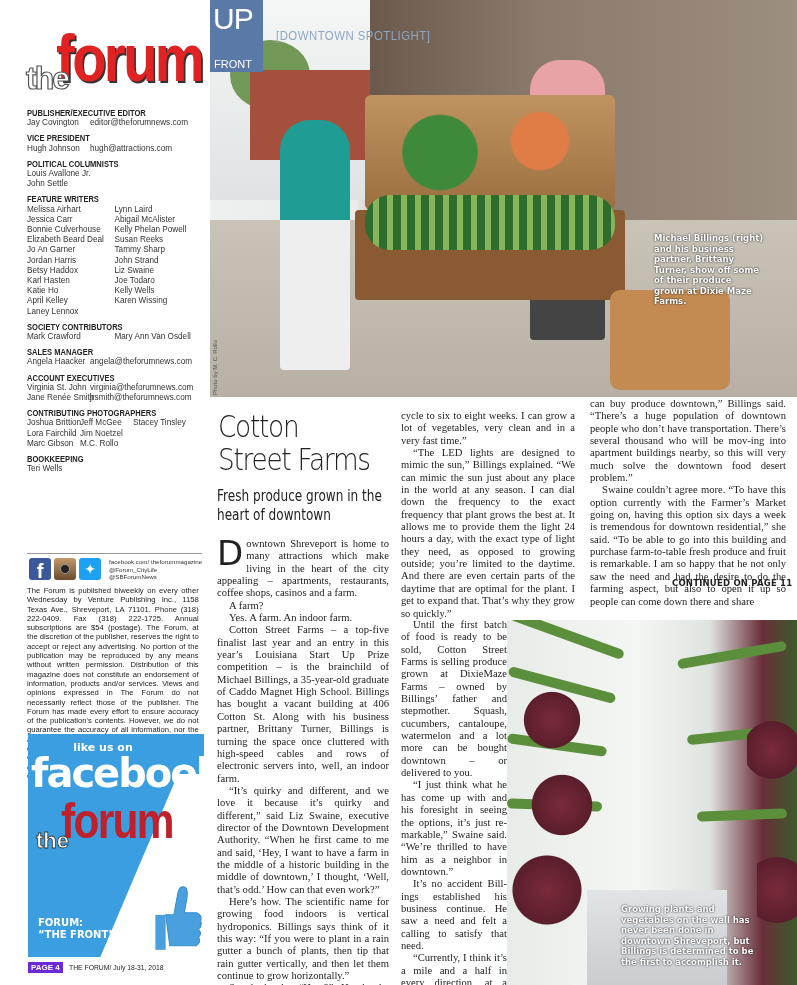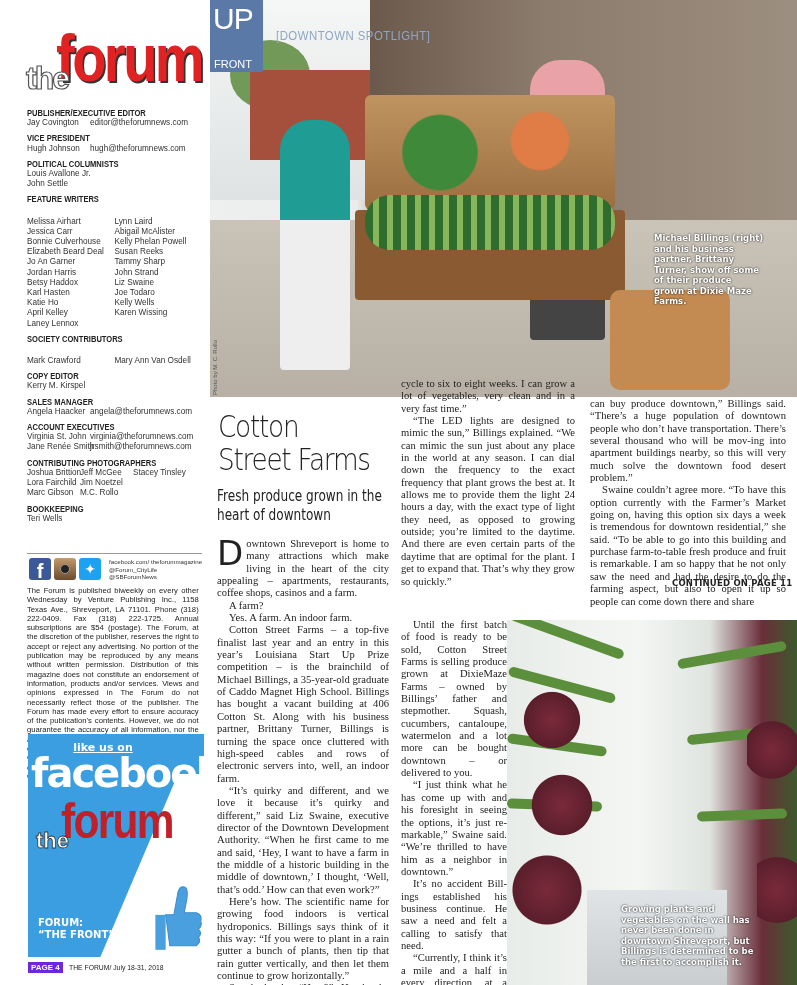--- a/index.html
+++ b/index.html
@@ -8,35 +8,35 @@
   
   .logo{left:26px;top:26px;width:155px;height:68px;}
   .logo .the{position:absolute;left:0;top:34px;font:bold 32px "Liberation Sans",sans-serif;color:#fff;-webkit-text-stroke:1.2px #555;letter-spacing:-2px;}
   .logo .forum{position:absolute;left:30px;top:-6px;font:bold 66px "Liberation Sans",sans-serif;color:#e02222;letter-spacing:-3px;transform:scaleX(0.85);transform-origin:left;text-shadow:2px 2px 0 #333;}
   .staff{left:27px;top:108px;width:175px;font-size:8.2px;line-height:10.2px;font-family:"Liberation Sans",sans-serif;}
   .staff .sec{margin-bottom:5px;}
   .staff .hd{font-weight:bold;font-size:8.4px;transform:scaleX(.9);transform-origin:left;white-space:nowrap;color:#222;}
   .staff .row{display:flex;white-space:nowrap;color:#333;align-items:center;}
   .staff .row .n{width:63px;}
   .staff .cols{display:flex;}
-  .staff .cols > div{width:94px;margin-top:12px;}
+  .staff .cols > div{width:94px;}
   .staff .photog .row .n{width:53px;}
   .rule{left:27px;top:553px;width:175px;height:1px;background:#999;}
   .social{left:29px;top:558px;width:175px;height:26px;}
   .ic{position:absolute;top:0;width:22px;height:22px;border-radius:3px;}
   .ic.fb{left:0;background:#3b5998;color:#fff;font:bold 20px "Liberation Sans",sans-serif;text-align:center;line-height:26px;}
   .ic.ig{left:25px;background:linear-gradient(#c49a6c,#6b4a2e);}
   .ic.ig::after{content:"";position:absolute;left:6px;top:6px;width:8px;height:8px;border-radius:50%;background:#222;border:1.5px solid #999;}
   .ic.tw{left:50px;background:#1da1f2;color:#fff;font-size:14px;text-align:center;line-height:22px;}
   .social .links{position:absolute;left:80px;top:0;font-size:6.2px;line-height:7.6px;color:#333;}
   .legal{left:27px;top:586px;width:177px;font-size:7.9px;line-height:9.3px;text-align:justify;color:#222;transform:scaleX(.97);transform-origin:left;}
   
   .fbad{left:28px;top:734px;width:176px;height:223px;background:#3a9ee0;overflow:hidden;}
   .fbad .wedge{position:absolute;left:118px;top:40px;width:120px;height:300px;background:#fff;transform:skewX(-23deg);transform-origin:top left;left:150px;}
-  .fbad .like{position:absolute;left:25px;top:7px;font:bold 11px "DejaVu Sans",sans-serif;color:#fff;width:100px;text-align:center;text-decoration:underline;}
+  .fbad .like{position:absolute;left:25px;top:7px;font:bold 11px "DejaVu Sans",sans-serif;color:#fff;width:100px;text-align:center;}
   .fbad .fbw{position:absolute;left:3px;top:16px;font:bold 40px "DejaVu Sans",sans-serif;color:#fff;letter-spacing:-2px;}
   .fbad .the2{position:absolute;left:8px;top:94px;font:bold 22px "Liberation Sans",sans-serif;color:#fff;-webkit-text-stroke:.8px #333;}
   .fbad .forum2{position:absolute;left:33px;top:58px;font:bold 50px "Liberation Sans",sans-serif;color:#c0202a;letter-spacing:-2px;transform:scaleX(.85);transform-origin:left;}
   .fbad .search{position:absolute;left:10px;top:183px;font:bold 10px "DejaVu Sans",sans-serif;color:#fff;line-height:12px;}
   .thumb{position:absolute;left:130px;top:150px;width:44px;height:70px;}
   .folio{left:28px;top:961px;height:12px;display:flex;align-items:center;gap:6px;}
   .folio .pg{background:#6d28d9;color:#fff;font:bold 8px "Liberation Sans",sans-serif;padding:1px 3px;}
   .folio .mag{font-size:8px;color:#222;transform:scaleX(.85);transform-origin:left;white-space:nowrap;}
   
   .hero{left:210px;top:0;width:587px;height:397px;overflow:hidden;background:linear-gradient(90deg,#eef0f0 0,#e9ecea 25%,#b7a58f 30%,#8a7563 45%,#8a7a6e 70%,#95867a 100%);}
@@ -58,21 +58,21 @@
   .caption1{left:654px;top:233px;width:110px;font:bold 8.5px "DejaVu Sans",sans-serif;line-height:10.5px;color:#fff;text-shadow:0 0 2px #000;}
   .credit{left:212px;top:395px;font-size:6px;color:#555;transform:rotate(-90deg);transform-origin:left top;white-space:nowrap;}
   
   .headline{left:218px;top:410px;font:300 31px "DejaVu Sans",sans-serif;line-height:33px;color:#222;letter-spacing:-1.5px;transform:scaleX(.85);transform-origin:left;}
   .deck{left:217px;top:487px;font:15.5px "DejaVu Sans",sans-serif;line-height:19px;color:#222;transform:scaleX(.78);transform-origin:left;width:230px;}
   .body{font-family:"Liberation Serif",serif;font-size:10.6px;line-height:12.35px;color:#222;text-align:justify;}
   .body p{margin:0;text-indent:12px;}
   .body p.noind{text-indent:0;}
   .col1{left:217px;top:538px;width:172px;}
   .dropcap{float:left;font:34px "DejaVu Sans",sans-serif;line-height:28px;margin:1px 3px 0 0;color:#222;}
-  .col2{left:401px;top:378px;width:174px;}
+  .col2{left:401px;top:410px;width:174px;}
   .col2b{left:401px;top:619px;width:106px;}
   .col3{left:590px;top:398px;width:196px;}
   .cont{left:672px;top:578px;font:bold 8.5px "DejaVu Sans",sans-serif;color:#222;letter-spacing:.2px;}
   
   .photo2{left:507px;top:620px;width:290px;height:365px;overflow:hidden;background:linear-gradient(90deg,#e8ece8 0,#f4f6f4 45%,#dfe4e0 70%,#6a2e3a 88%,#3c5a2b 100%);}
   .photo2 .row{position:absolute;height:10px;background:#5b8f3b;border-radius:5px;}
   .photo2 .red{position:absolute;background:radial-gradient(circle,#7a2a3a 0,#5a1e2b 60%,transparent 62%);}
   .photo2 .floor{position:absolute;left:80px;top:270px;width:140px;height:95px;background:linear-gradient(#e0e4e6,#c9cdd0);}
   .caption2{left:621px;top:904px;width:142px;font:bold 8.5px "DejaVu Sans",sans-serif;line-height:10.5px;color:#fff;text-shadow:0 0 2px #000;}
 </style>
@@ -89,21 +89,21 @@
     <div class="hd">PUBLISHER/EXECUTIVE EDITOR</div>
     <div class="row">
         <span class="n">Jay Covington</span>
         <span>editor@theforumnews.com</span>
       </div>
   </div>
   <div class="sec">
     <div class="hd">VICE PRESIDENT</div>
     <div class="row">
         <span class="n">Hugh Johnson</span>
-        <span>hugh@theforumnews.com</span>
+        <span>hugh@attractions.com</span>
       </div>
   </div>
   <div class="sec">
     <div class="hd">POLITICAL COLUMNISTS</div>
     <div class="row">Louis Avallone Jr.</div>
     <div class="row">John Settle</div>
   </div>
   <div class="sec">
     <div class="hd">FEATURE WRITERS</div>
     <div class="cols">
@@ -135,24 +135,20 @@
     </div>
   </div>
   <div class="sec">
     <div class="hd">SOCIETY CONTRIBUTORS</div>
     <div class="cols">
         <div class="row">Mark Crawford</div>
         <div class="row">Mary Ann Van Osdell</div>
       </div>
   </div>
   <div class="sec">
-    <div class="hd">COPY EDITOR</div>
-    <div class="row">Kerry M. Kirspel</div>
-  </div>
-  <div class="sec">
     <div class="hd">SALES MANAGER</div>
     <div class="row">
         <span class="n">Angela Haacker</span>
         <span>angela@theforumnews.com</span>
       </div>
   </div>
   <div class="sec">
     <div class="hd">ACCOUNT EXECUTIVES</div>
     <div class="row">
         <span class="n">Virginia St. John</span>

